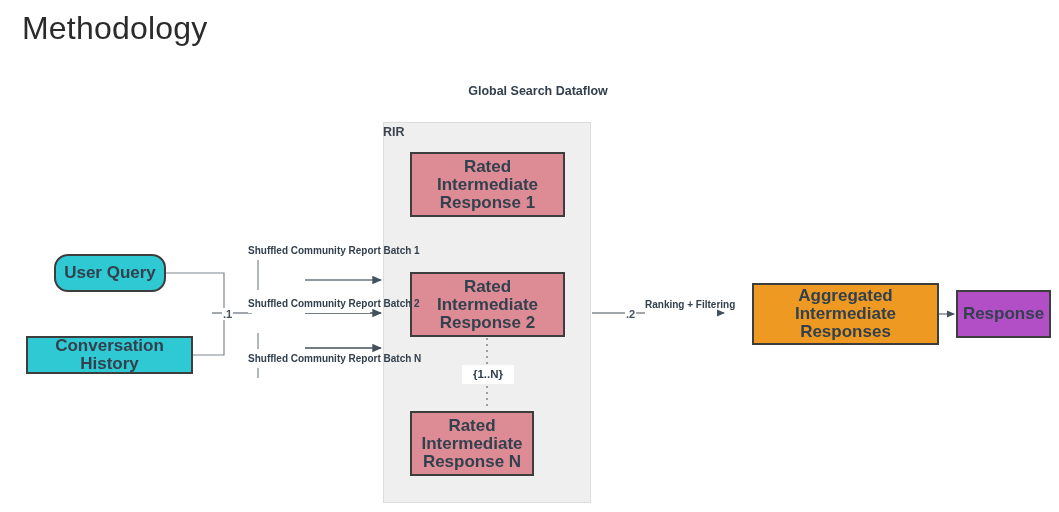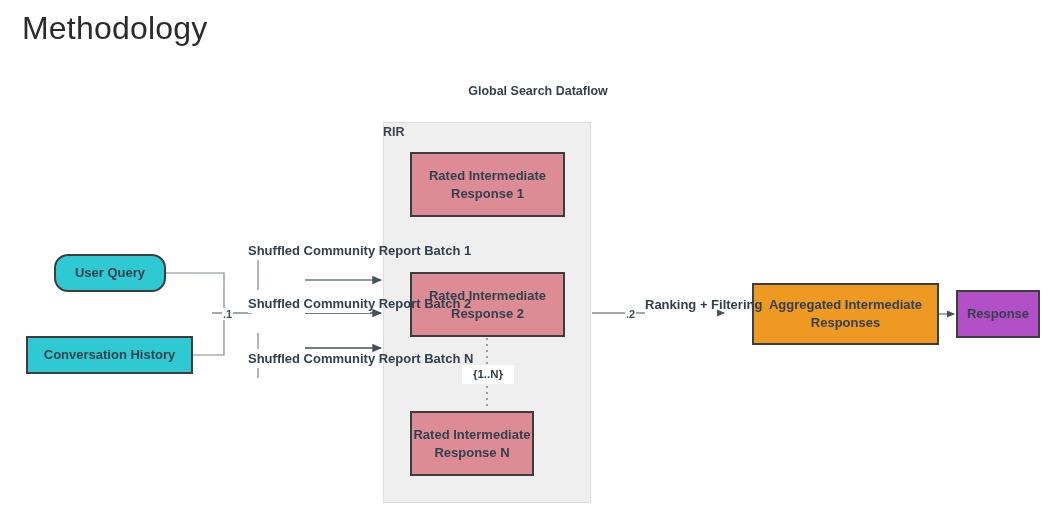--- a/index.html
+++ b/index.html
@@ -71,42 +71,42 @@
     color: #3c4450;
   }
   .node {
     position: absolute;
     box-sizing: border-box;
     border: 2px solid #3d3d3d;
     display: flex;
     align-items: center;
     justify-content: center;
     text-align: center;
-    font-size: 13px;
+    font-size: 17px;
     line-height: 18px;
     color: #33404d;
     padding: 0 0;
   }
   .node-cyan { background: #2ec9d3; }
   .node-pink { background: #dd8c96; }
   .node-orange { background: #ee9a22; }
   .node-purple { background: #b34fc6; }
 
   .n-user-query        { left: 54px;  top: 254px; width: 112px; height: 38px; border-radius: 14px; }
   .n-conversation      { left: 26px;  top: 336px; width: 167px; height: 38px; }
   .n-rir-1             { left: 410px; top: 152px; width: 155px; height: 65px; }
   .n-rir-2             { left: 410px; top: 272px; width: 155px; height: 65px; text-align: center; }
   .n-rir-n             { left: 410px; top: 411px; width: 124px; height: 65px; }
   .n-aggregated        { left: 726px; top: 283px; width: 187px; height: 62px; margin-left: 26px; }
-  .n-response          { left: 956px; top: 290px; width: 84px; height: 48px; }
+  .n-response          { left: 956px; top: 290px; width: 95px; height: 48px; }
 
   .edge-label {
     position: absolute;
     background: #ffffff;
-    font-size: 13px;
+    font-size: 10px;
     line-height: 19px;
     color: #33404d;
     text-align: center;
     white-space: nowrap;
   }
   .lbl-batch1 { left: 248px; top: 241px; width: 122px; }
   .lbl-batch2 { left: 248px; top: 294px; width: 122px; }
   .lbl-batchn { left: 248px; top: 349px; width: 122px; }
   .lbl-ranking { left: 645px; top: 295px; width: 72px; }
   .lbl-n-range {

